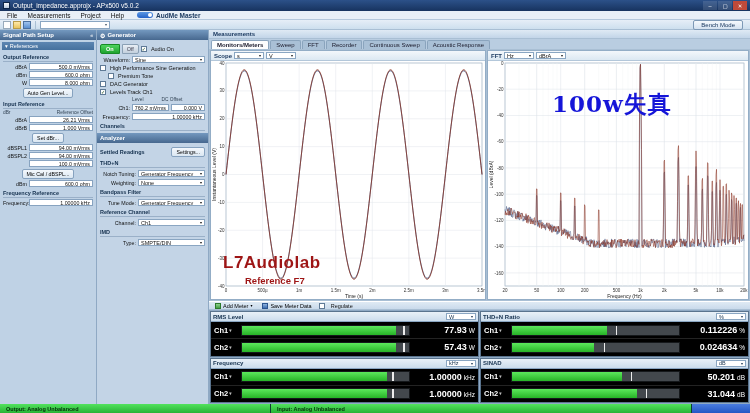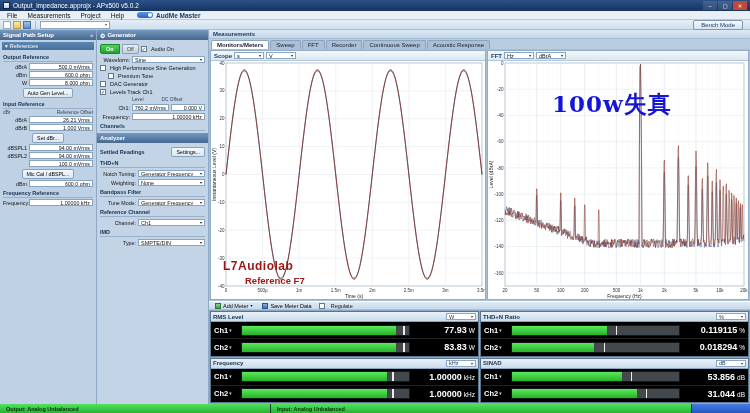--- a/index.html
+++ b/index.html
@@ -73,21 +73,21 @@
   .tab.active{background:#fdfefe;font-weight:bold;}
   .graphs{flex:none;height:252px;display:flex;gap:1px;padding:1px;background:#a9bfd4;}
   .graph-panel{background:#0ea5e9;border:1px solid #93adc6;display:flex;flex-direction:column;position:relative;overflow:hidden;}
   .scope-panel{flex:0 0 276px;}
   .fft-panel{flex:1;}
   .graph-header{height:10px;flex:none;background:linear-gradient(#f3f7fb,#dce8f2);border-bottom:1px solid #b3c7da;display:flex;align-items:center;gap:2px;padding:0 3px;font-size:6px;}
   .gh-title{font-weight:bold;color:#1c3a60;}
   .gh-dd{width:30px;}
   .plot-wrap{flex:1;position:relative;background:#fff;}
   svg.plot{position:absolute;left:0;top:0;width:100%;height:100%;}
-  .watermark1{position:absolute;left:12px;bottom:26px;font-size:12px;font-weight:bold;letter-spacing:.5px;}
+  .watermark1{position:absolute;left:12px;bottom:26px;font-size:17px;font-weight:bold;letter-spacing:.5px;}
   .watermark2{position:absolute;left:34px;bottom:13px;font-size:9.5px;font-weight:bold;}
   .fft-overlay{position:absolute;left:64px;top:28px;font-size:23px;font-weight:bold;letter-spacing:1px;font-family:"DejaVu Serif",serif;white-space:nowrap;}
 
   
   .meters-toolbar{height:9px;flex:none;background:linear-gradient(#dfeaf4,#c9daeb);border-top:1px solid #fff;border-bottom:1px solid #a9bfd4;display:flex;align-items:center;gap:4px;padding:0 3px;font-size:5.5px;}
   .mt-btn{display:flex;align-items:center;gap:2px;background:transparent;border:1px solid transparent;font-size:5.5px;padding:0 2px;height:8px;}
   .mt-ic{width:6px;height:6px;display:inline-block;}
   .mt-ic.add{background:linear-gradient(#8fd08f,#43a043);border:1px solid #2c7a2c;}
   .mt-ic.save{background:linear-gradient(#8fb3e0,#3d6eb0);border:1px solid #2c5590;}
   .dd-arrow{font-size:4px;}
@@ -463,43 +463,43 @@
               <div class="bar-peak" style="left: 96.5%;"></div>
             </div>
             <div class="meter-value"><span>77.93</span><span class="meter-unit">W</span></div>
           </div>
           <div class="meter-row">
             <span class="ch-label">Ch2</span>
             <div class="bar-track">
               <div class="bar-fill" style="width: 92%; background: linear-gradient(rgb(92, 232, 92), rgb(39, 179, 39));"></div>
               <div class="bar-peak" style="left: 96.5%;"></div>
             </div>
-            <div class="meter-value"><span>83.83</span><span class="meter-unit">W</span></div>
+            <div class="meter-value"><span>57.43</span><span class="meter-unit">W</span></div>
           </div>
         </div>
         <div class="meter">
           <div class="meter-header">
             <span>THD+N Ratio</span>
             <div class="dropdown mh-dd">%</div>
           </div>
           <div class="meter-row">
             <span class="ch-label">Ch1</span>
             <div class="bar-track">
               <div class="bar-fill" style="width: 57%; background: linear-gradient(rgb(92, 232, 92), rgb(39, 179, 39));"></div>
               <div class="bar-peak" style="left: 62%;"></div>
             </div>
-            <div class="meter-value"><span>0.119115</span><span class="meter-unit">%</span></div>
+            <div class="meter-value"><span>0.112226</span><span class="meter-unit">%</span></div>
           </div>
           <div class="meter-row">
             <span class="ch-label">Ch2</span>
             <div class="bar-track">
               <div class="bar-fill" style="width: 49%; background: linear-gradient(rgb(92, 232, 92), rgb(39, 179, 39));"></div>
               <div class="bar-peak" style="left: 55%;"></div>
             </div>
-            <div class="meter-value"><span>0.018294</span><span class="meter-unit">%</span></div>
+            <div class="meter-value"><span>0.024634</span><span class="meter-unit">%</span></div>
           </div>
         </div>
         <div class="meter">
           <div class="meter-header">
             <span>Frequency</span>
             <div class="dropdown mh-dd">kHz</div>
           </div>
           <div class="meter-row">
             <span class="ch-label">Ch1</span>
             <div class="bar-track">
@@ -521,21 +521,21 @@
           <div class="meter-header">
             <span>SINAD</span>
             <div class="dropdown mh-dd">dB</div>
           </div>
           <div class="meter-row">
             <span class="ch-label">Ch1</span>
             <div class="bar-track">
               <div class="bar-fill" style="width: 66%; background: linear-gradient(rgb(92, 232, 92), rgb(39, 179, 39));"></div>
               <div class="bar-peak" style="left: 71%;"></div>
             </div>
-            <div class="meter-value"><span>53.856</span><span class="meter-unit">dB</span></div>
+            <div class="meter-value"><span>50.201</span><span class="meter-unit">dB</span></div>
           </div>
           <div class="meter-row">
             <span class="ch-label">Ch2</span>
             <div class="bar-track">
               <div class="bar-fill" style="width: 75%; background: linear-gradient(rgb(92, 232, 92), rgb(39, 179, 39));"></div>
               <div class="bar-peak" style="left: 80%;"></div>
             </div>
             <div class="meter-value"><span>31.044</span><span class="meter-unit">dB</span></div>
           </div>
         </div>

